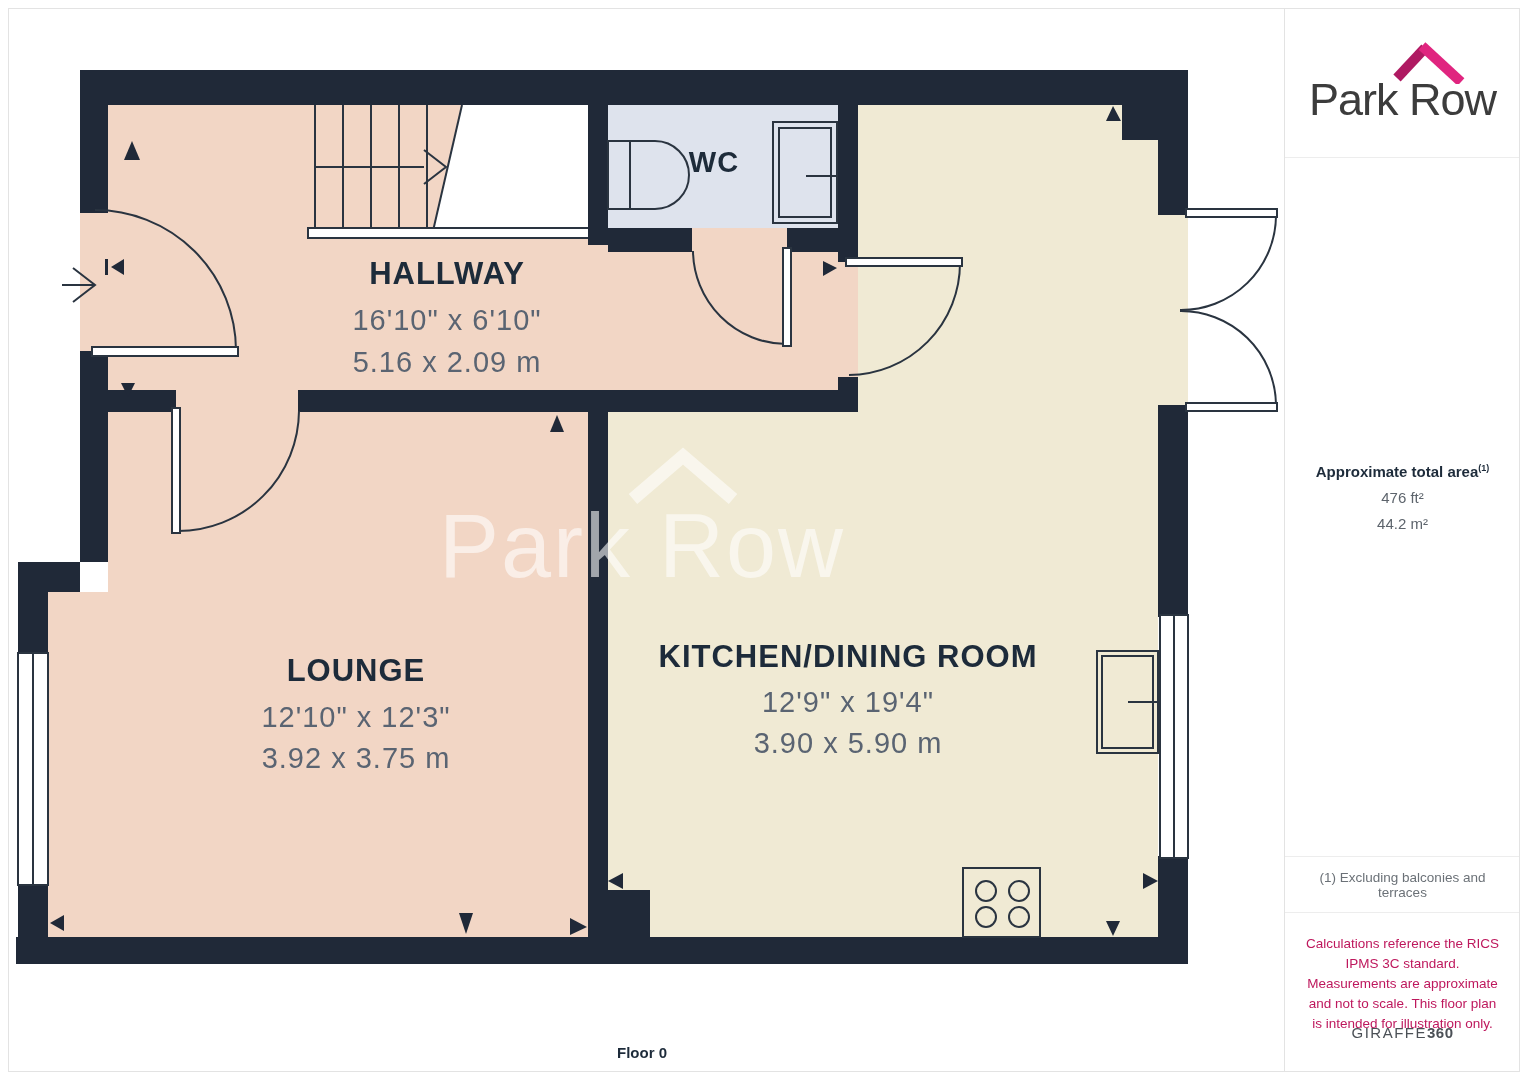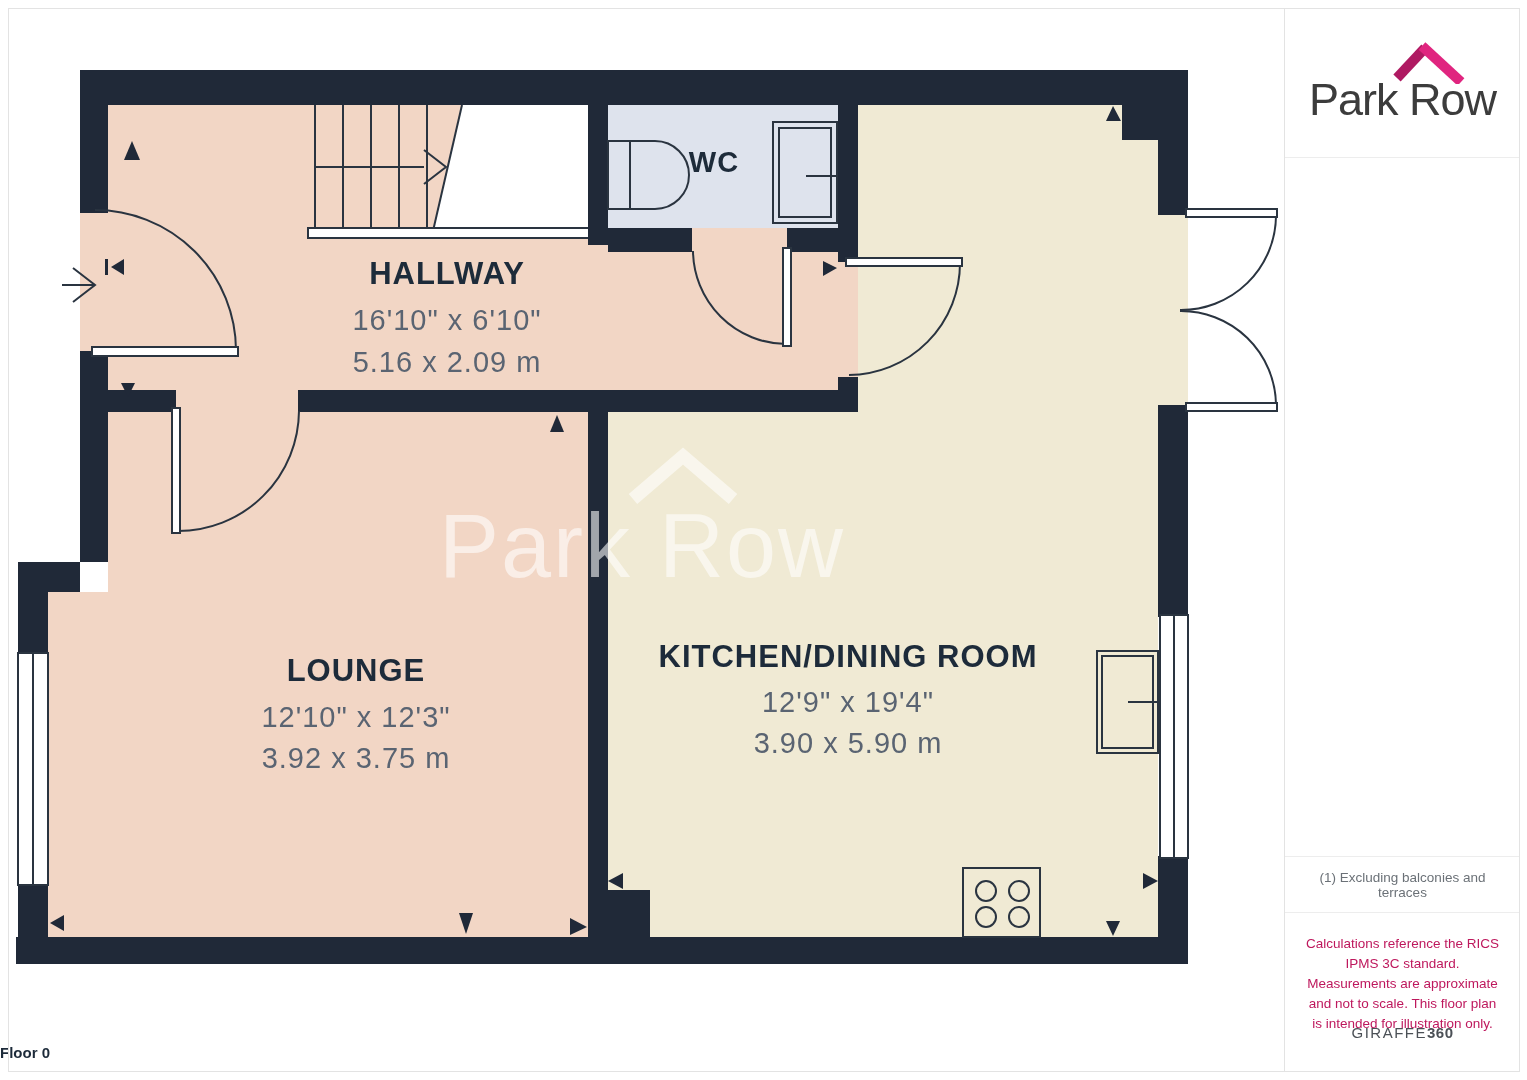--- a/index.html
+++ b/index.html
@@ -16,21 +16,21 @@
   .leaf{fill:#ffffff;stroke:var(--c-line);stroke-width:2;}
   .arc{fill:none;stroke:var(--c-line);stroke-width:2;}
   .fixture{fill:none;stroke:var(--c-line);stroke-width:2;}
   .win{fill:#ffffff;stroke:var(--c-line);stroke-width:2;}
   .marker{fill:var(--c-wall);}
   .room-name{font-weight:bold;font-size:31px;letter-spacing:1px;fill:var(--c-label);text-anchor:middle;}
   .room-dim{font-size:29px;fill:var(--c-dim);text-anchor:middle;letter-spacing:1px;}
   .wc-name{font-weight:bold;font-size:29px;letter-spacing:1px;fill:var(--c-label);text-anchor:middle;}
   .wm-text{font-size:90px;fill:var(--c-watermark);text-anchor:middle;letter-spacing:2px;}
   .wm-roof{fill:none;stroke:var(--c-watermark);stroke-width:13;}
-  .floor-label{position:absolute;left:0;top:1044px;width:1284px;text-align:left;
+  .floor-label{position:absolute;left:0;top:1044px;width:1284px;text-align:center;
     font-size:15px;font-weight:bold;color:var(--c-label);}
   
   .sidebar{position:absolute;left:1284px;top:8px;width:235px;height:1063px;background:#fff;border-left:1px solid #e3e3e3;}
   .sb-logo{position:absolute;top:0;left:0;right:0;height:149px;border-bottom:1px solid #ededed;}
   .logo-roof{position:absolute;left:104px;top:30px;}
   .logo-text{position:absolute;top:66px;left:0;width:100%;text-align:center;
     font-size:45px;font-weight:500;color:#3c3c3c;letter-spacing:-1px;}
   .sb-area{position:absolute;top:455px;left:0;width:100%;text-align:center;}
   .sb-area .title{font-size:15px;font-weight:bold;color:var(--c-label);}
   .sb-area .title sup{font-size:9px;}
@@ -202,20 +202,25 @@
 
 <div class="sidebar">
   <div class="sb-logo">
     <svg class="logo-roof" width="78" height="46" viewBox="0 0 78 46">
       <path d="M8,40 L36,10" stroke="var(--c-accent_dark)" stroke-width="10" fill="none"></path>
       <path d="M33,8 L72,44" stroke="var(--c-accent_pink)" stroke-width="10" fill="none"></path>
     </svg>
     <div class="logo-text">Park Row</div>
   </div>
 
+  <div class="sb-area">
+    <div class="title"><span>Approximate total area</span><sup>(1)</sup></div>
+    <div class="val">476 ft²</div>
+    <div class="val">44.2 m²</div>
+  </div>
 
   <div class="sb-note">(1) Excluding balconies and terraces</div>
 
   <div class="sb-calc">Calculations reference the RICS IPMS 3C standard. Measurements are approximate and not to scale. This floor plan is intended for illustration only.</div>
 
   <div class="sb-credit">
     <span>GIRAFFE</span><span class="b">360</span>
   </div>
 </div>
 

